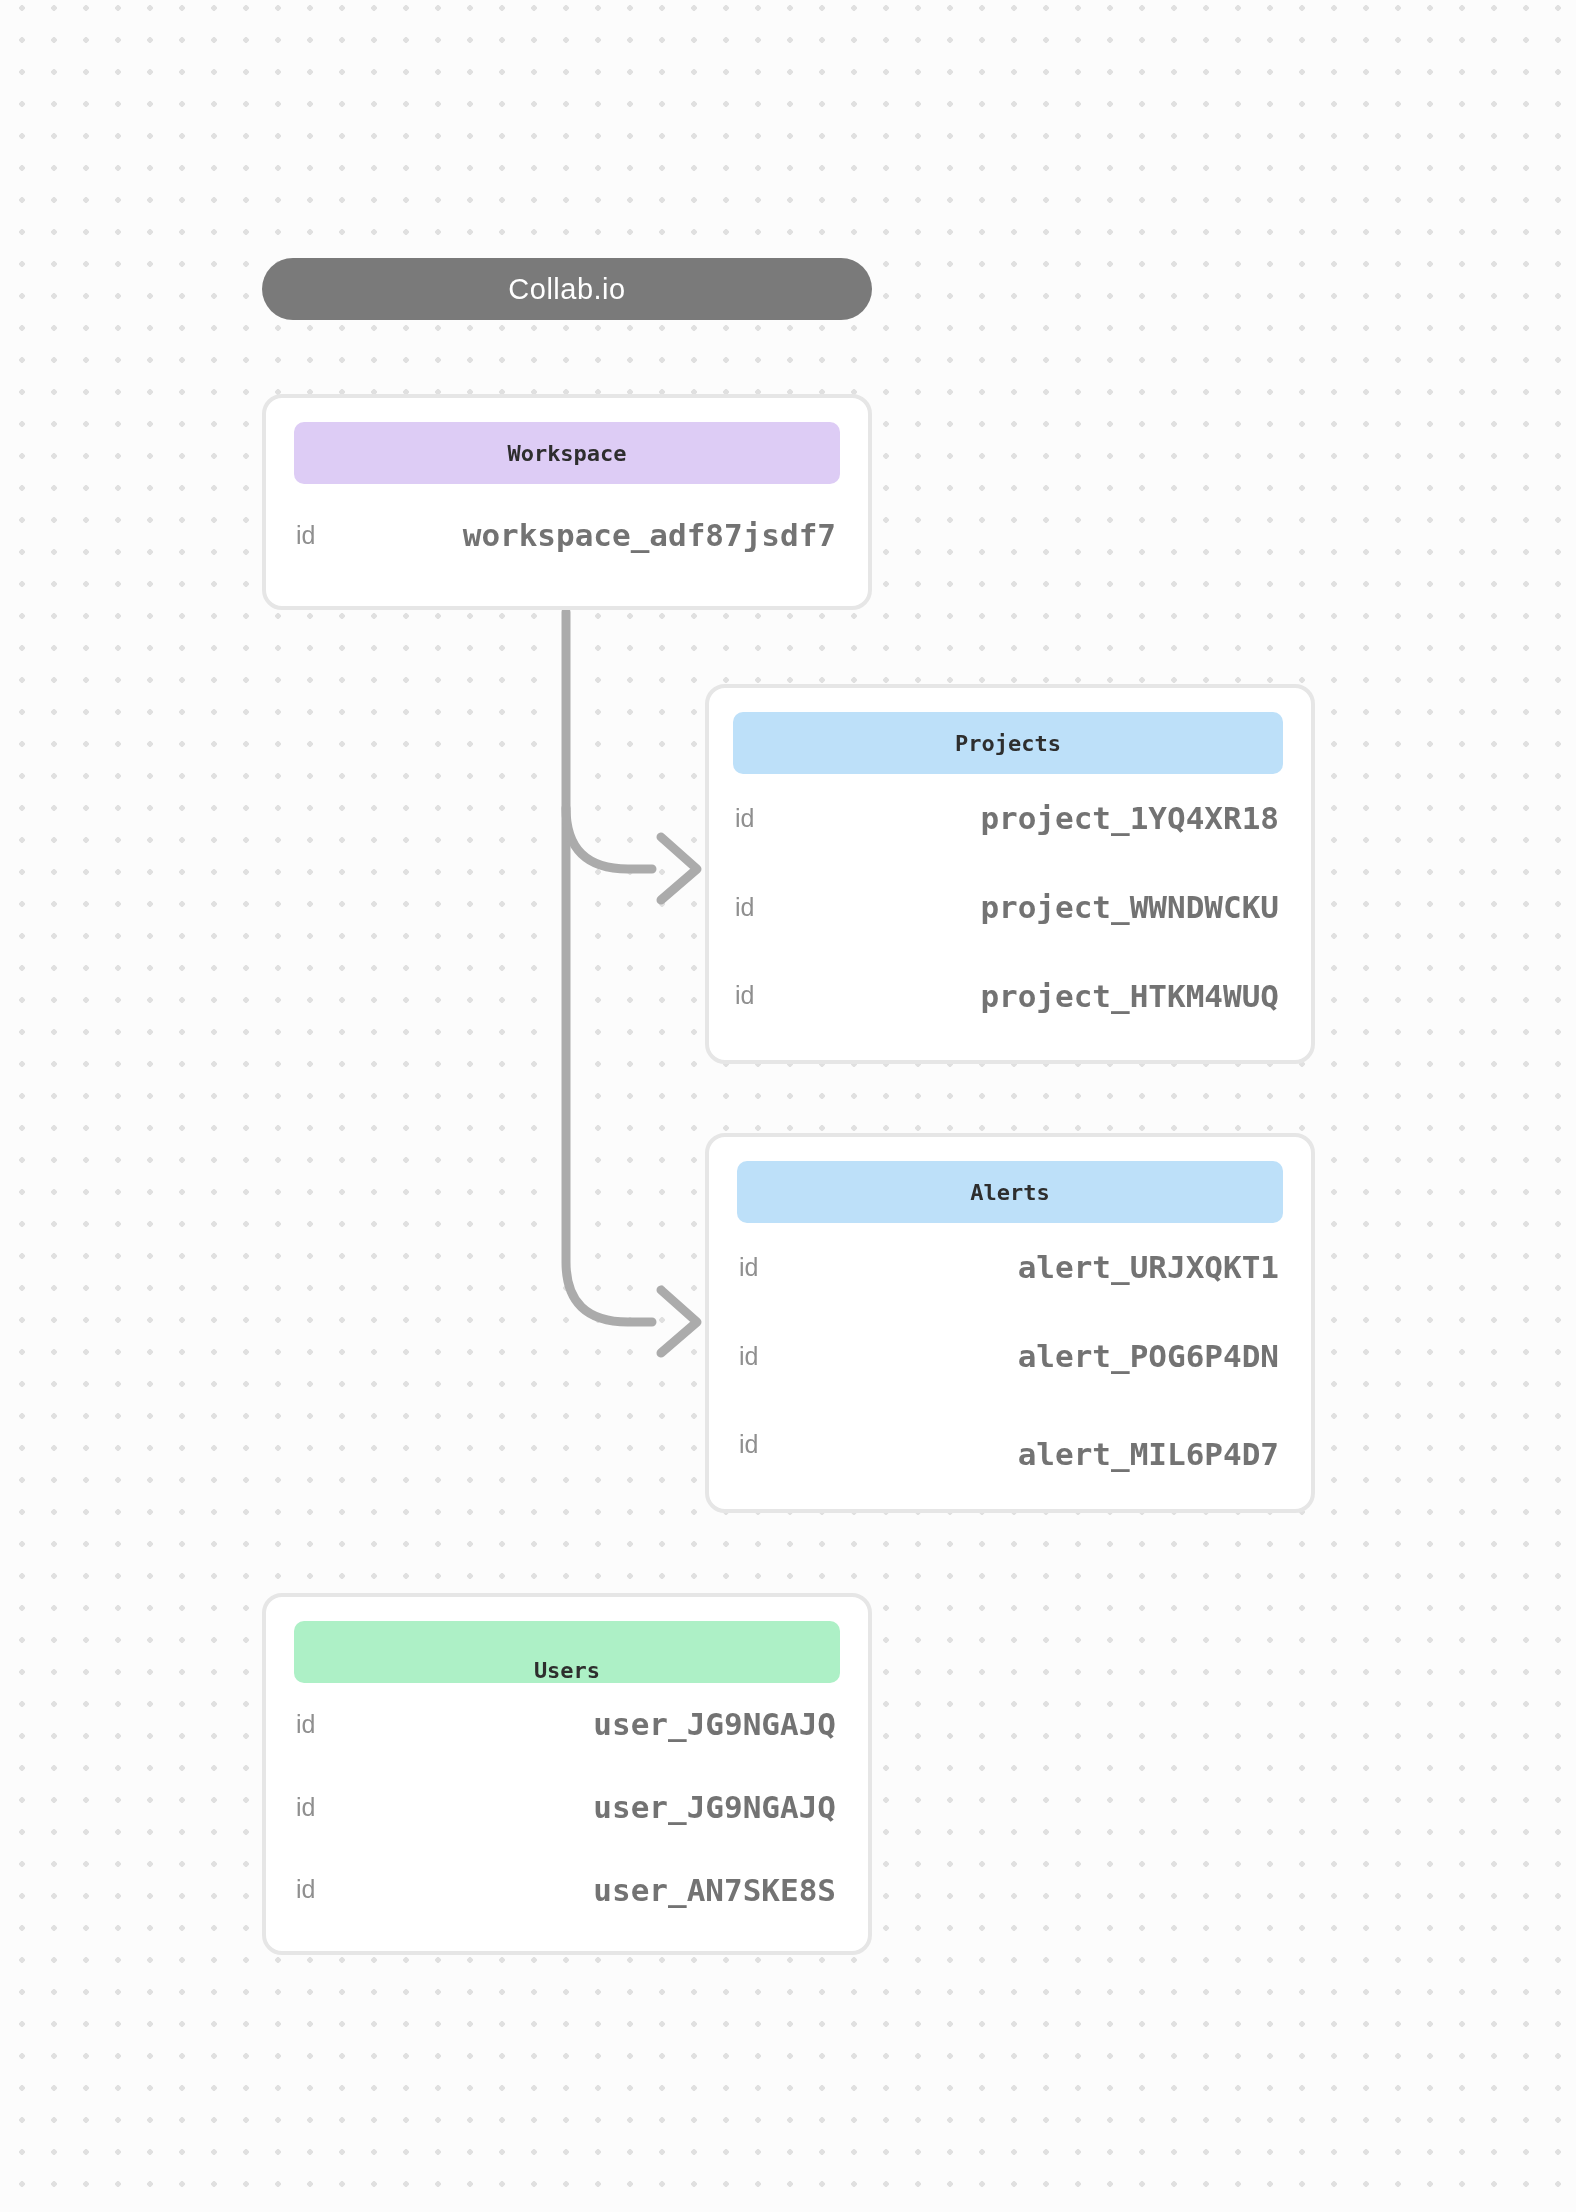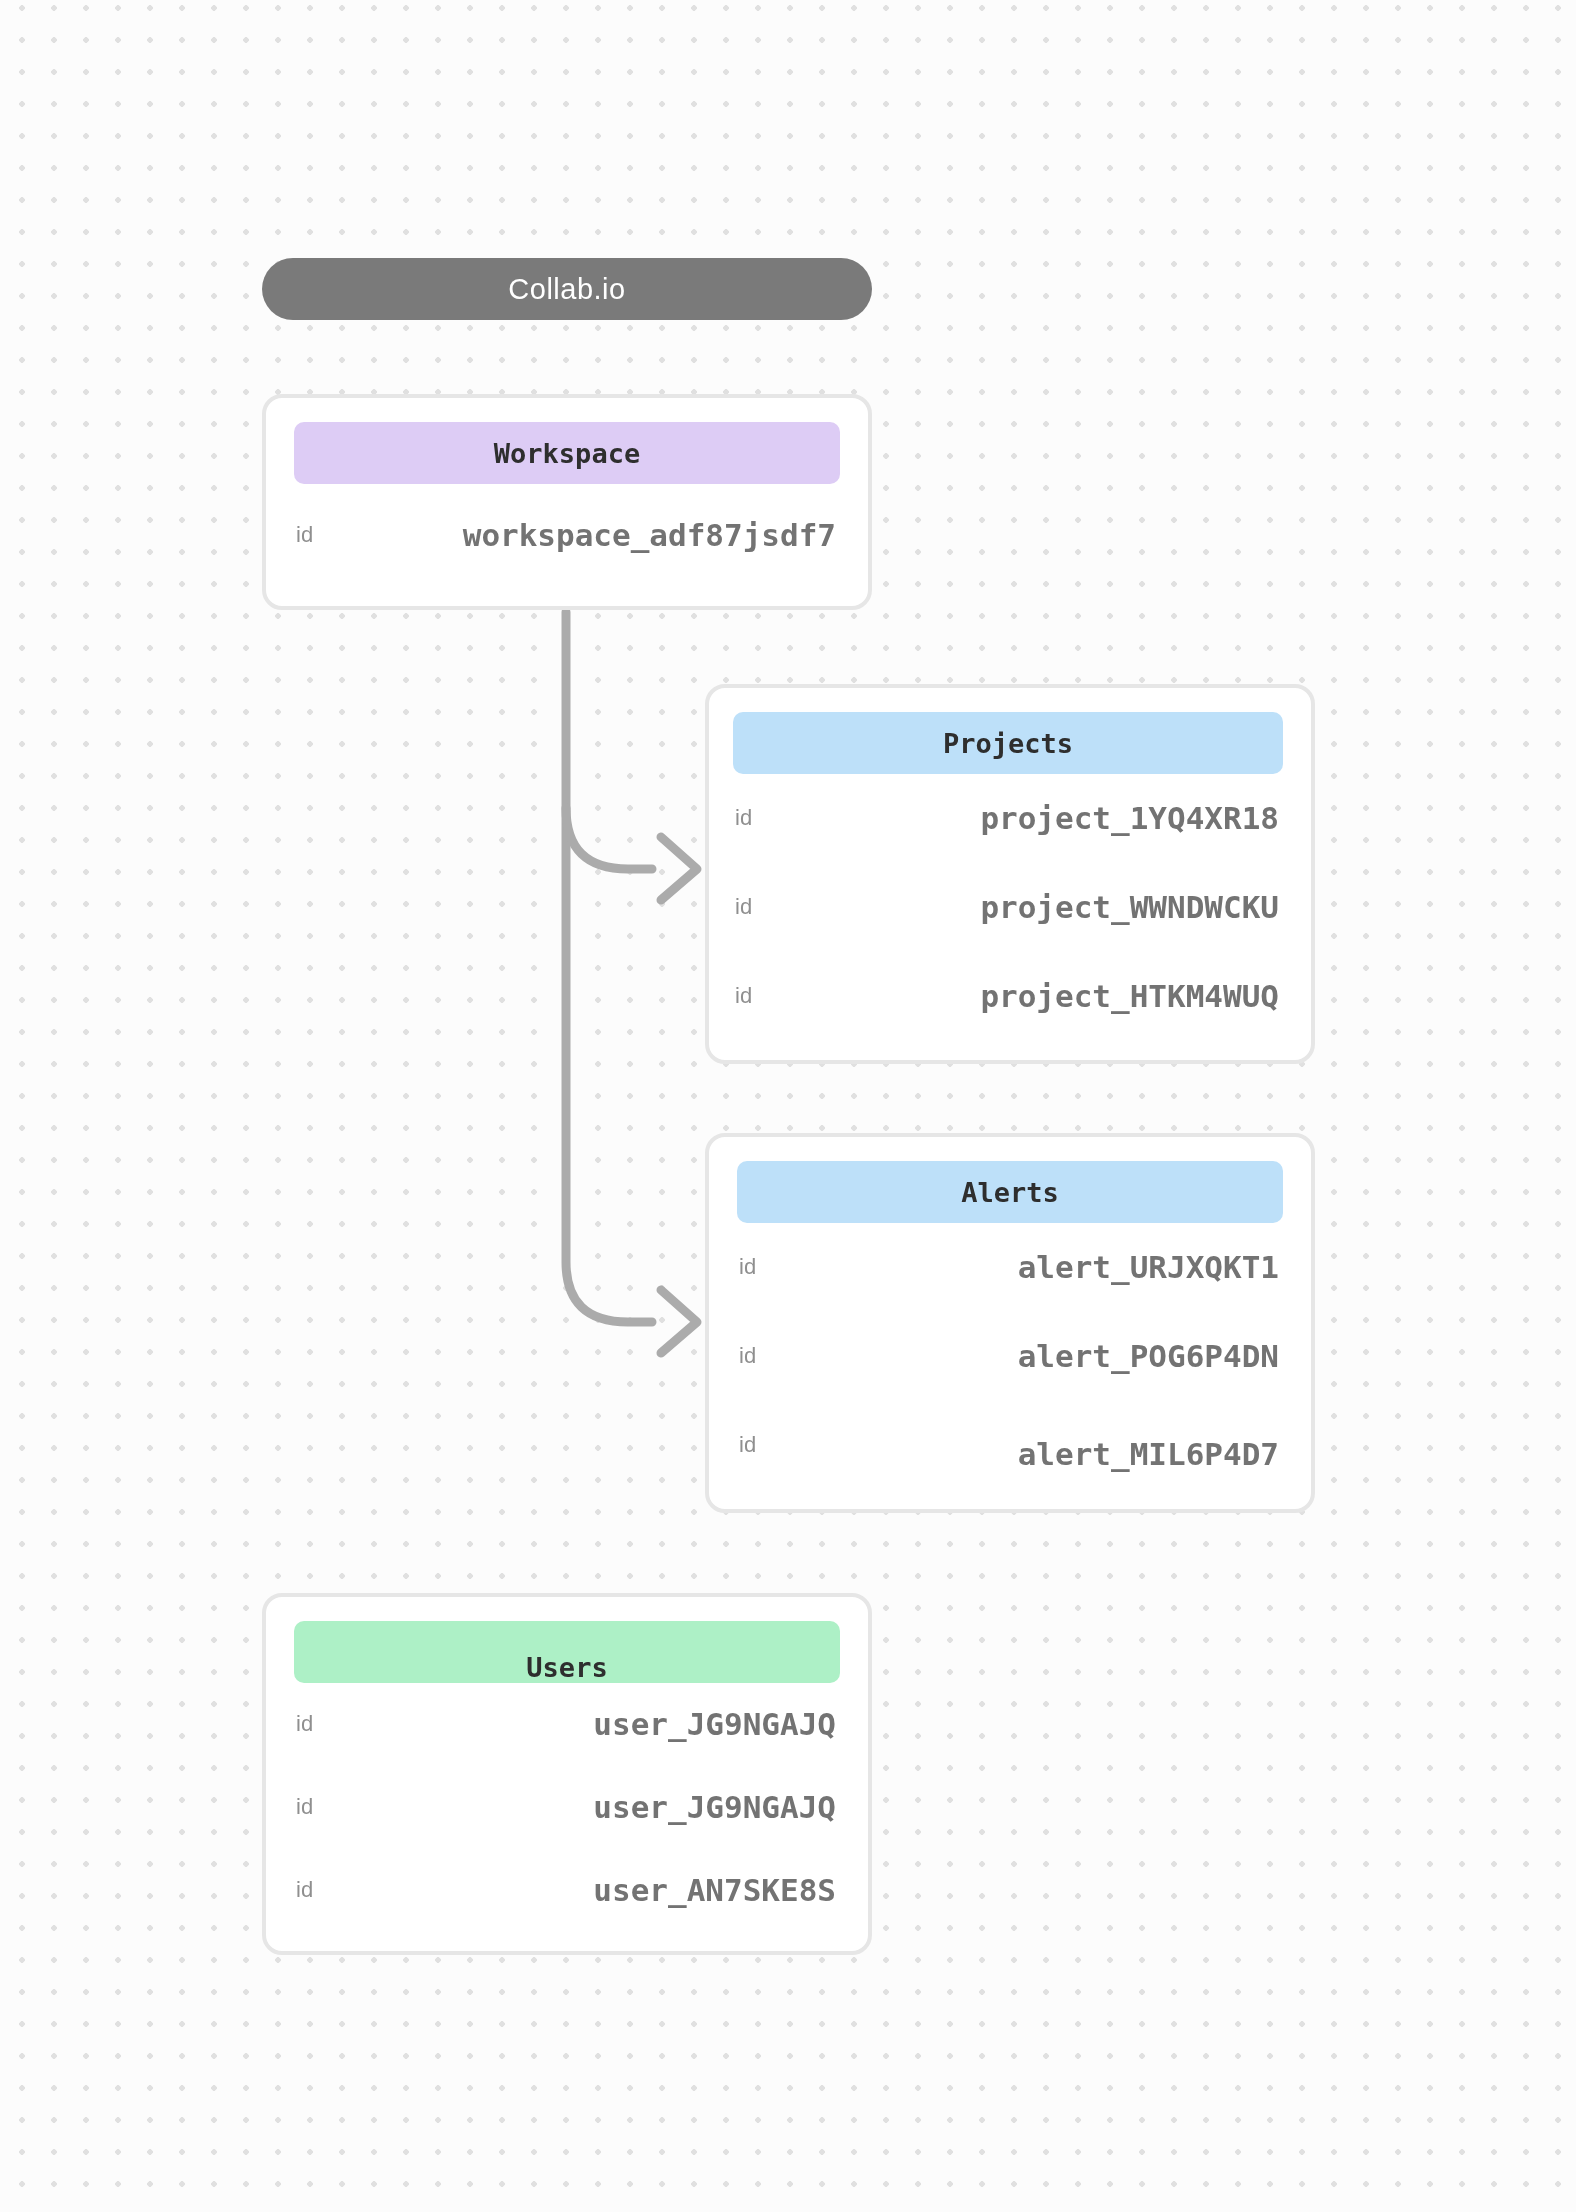--- a/index.html
+++ b/index.html
@@ -60,35 +60,35 @@
   .card.projects  { left: 705px; top: 684px;  height: 380px; padding-left: 24px; }
   .card.alerts    { left: 705px; top: 1133px; height: 380px; }
   .card.users     { left: 262px; top: 1593px; height: 362px; }
 
   .card-header {
     height: 62px;
     min-height: 62px;
     border-radius: 10px;
     display: flex; align-items: center; justify-content: center;
     font-family: "DejaVu Sans Mono", monospace;
-    font-size: 27px;
+    font-size: 22px;
     font-weight: 600;
     color: #2e2e2e;
   }
 
   .row {
     flex: 1;
     display: flex;
     align-items: center;
     justify-content: space-between;
     padding: 0 4px 0 2px;
   }
   .row .key {
     color: #8f8f8f;
-    font-size: 22px;
+    font-size: 25px;
   }
   .row .value {
     font-family: "DejaVu Sans Mono", monospace;
     font-size: 31px;
     font-weight: 600;
     color: #737373;
   }
   .row .value.offset-low { transform: translateY(9px); }
 </style>
 </head>

